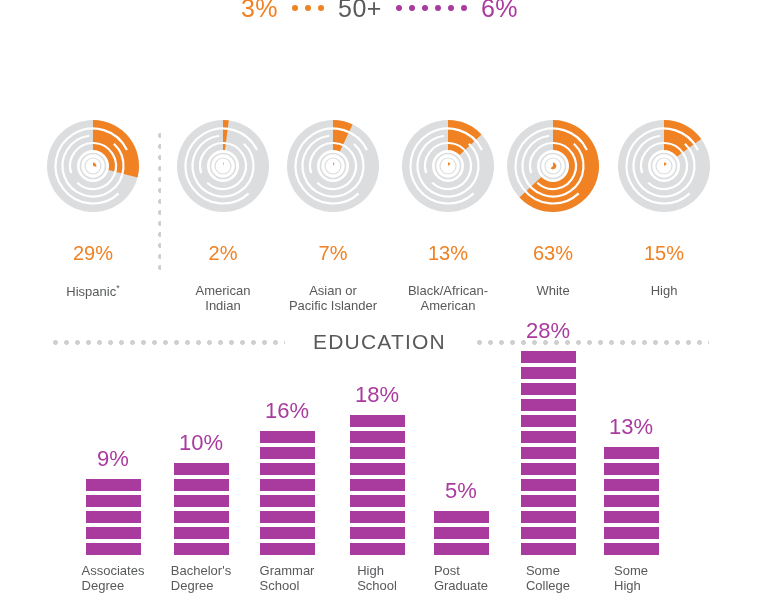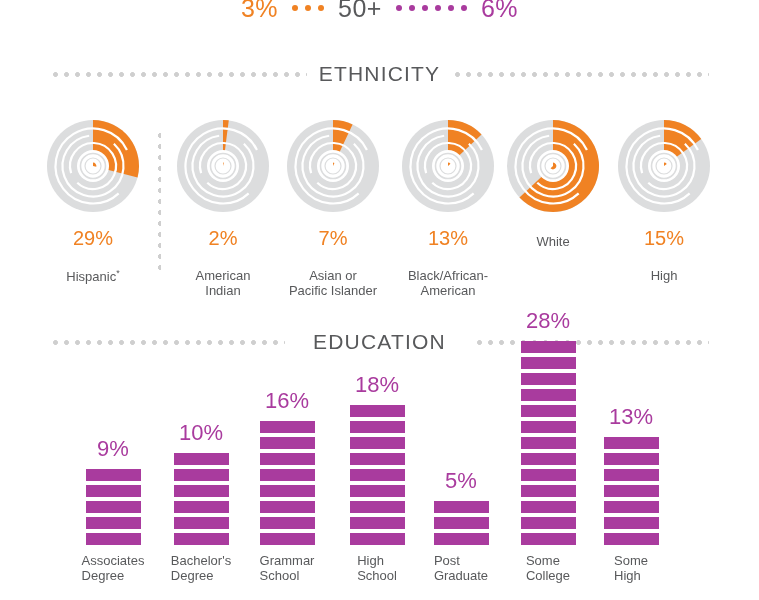--- a/index.html
+++ b/index.html
@@ -48,37 +48,37 @@
     font-size:21px;letter-spacing:1.2px;color:#58595B;
     white-space:nowrap;font-weight:400;
   }
 
   
   #ethnicity-group{position:absolute;left:0;top:118px;width:759px;height:170px;}
   .donut-cell{position:absolute;top:0;width:120px;text-align:center;}
   .donut-wrap{position:relative;width:96px;height:96px;margin:0 auto;}
   .donut-wrap svg{display:block;}
   .donut-pct{
-    margin-top:14px;font-size:20px;color:#F08223;line-height:1;
+    margin-top:29px;font-size:20px;color:#F08223;line-height:1;
   }
   .donut-label{
     margin-top:20px;font-size:13px;color:#58595B;line-height:1.18;
   }
   .donut-label sup{font-size:9px;}
 
   #eth-divider{
     position:absolute;left:155px;top:130px;width:6px;height:142px;
     background-image:radial-gradient(circle, #cfcfcf 2.4px, rgba(0,0,0,0) 2.6px);
     background-size:11px 11px;background-repeat:repeat-y;
   }
 
   
   #education-group{position:absolute;left:0;top:360px;width:759px;height:240px;}
   .bar-cell{
-    position:absolute;bottom:16px;width:86px;
+    position:absolute;bottom:6px;width:86px;
     display:flex;flex-direction:column;align-items:center;justify-content:flex-end;
     height:240px;
   }
   .bar-pct{
     font-size:22px;color:#A93B9E;line-height:1;margin-bottom:9px;
   }
   .bar-stack{
     display:flex;flex-direction:column-reverse;gap:4px;width:55px;
   }
   .bar-seg{
@@ -106,25 +106,20 @@
         <i></i>
         <i></i>
         <i></i>
         <i></i>
         <i></i>
         <i></i>
       </span>
     <span class="pct-p">6%</span>
   </div>
 
-  <div class="sect-head" style="top:62px;">
-    <span class="rule"></span>
-    <span class="title">ETHNICITY</span>
-    <span class="rule"></span>
-  </div>
 
   <div id="eth-divider"></div>
   <div id="ethnicity-group">
       <div class="donut-cell" style="left: 33px;">
         <div class="donut-wrap">
           <svg width="96" height="96" viewBox="0 0 96 96">
             <circle cx="48" cy="48" r="46" fill="#DCDDDE"></circle>
             <path d="M 48 48 L 48 2 A 46 46 0 0 1 92.55482541191704 59.439734809583314 Z" fill="#F08223"></path>
             <path d="M 73.67051647232583 75.33632352830293 A 37.5 37.5 0 1 1 81.93101446747573 32.03327656630978" fill="none" stroke="#ffffff" stroke-width="2.2"></path>
             <path d="M 68.878686730825 25.766456863646948 A 30.5 30.5 0 1 1 44.17733637628871 17.740501609908428" fill="none" stroke="#ffffff" stroke-width="2.2"></path>
@@ -196,20 +191,21 @@
             <path d="M 48 48 L 48 2 A 46 46 0 1 1 14.467443138615081 79.4891668727197 Z" fill="#F08223"></path>
             <path d="M 73.67051647232583 75.33632352830293 A 37.5 37.5 0 1 1 81.93101446747573 32.03327656630978" fill="none" stroke="#ffffff" stroke-width="2.2"></path>
             <path d="M 68.878686730825 25.766456863646948 A 30.5 30.5 0 1 1 44.17733637628871 17.740501609908428" fill="none" stroke="#ffffff" stroke-width="2.2"></path>
             <path d="M 26.125700125211466 55.10739087062379 A 23 23 0 1 1 32.25541656364015 64.76627843069247" fill="none" stroke="#ffffff" stroke-width="2.2"></path>
             <circle cx="48" cy="48" r="16" fill="#ffffff"></circle>
             <circle cx="48" cy="48" r="12.5" fill="none" stroke="#DCDDDE" stroke-width="1.6"></circle>
             <circle cx="48" cy="48" r="8" fill="#ffffff" stroke="#DCDDDE" stroke-width="1.2"></circle>
             <path d="M 48 48 L 48 44.6 A 3.4 3.4 0 1 1 45.5215066667672 50.32746016015754 Z" fill="#F08223"></path>
           </svg>
         </div>
+        <div class="donut-pct">63%</div>
         <div class="donut-label">White</div>
       </div>
       <div class="donut-cell" style="left: 604px;">
         <div class="donut-wrap">
           <svg width="96" height="96" viewBox="0 0 96 96">
             <circle cx="48" cy="48" r="46" fill="#DCDDDE"></circle>
             <path d="M 48 48 L 48 2 A 46 46 0 0 1 85.21478174124758 20.961878394546236 Z" fill="#F08223"></path>
             <path d="M 73.67051647232583 75.33632352830293 A 37.5 37.5 0 1 1 81.93101446747573 32.03327656630978" fill="none" stroke="#ffffff" stroke-width="2.2"></path>
             <path d="M 68.878686730825 25.766456863646948 A 30.5 30.5 0 1 1 44.17733637628871 17.740501609908428" fill="none" stroke="#ffffff" stroke-width="2.2"></path>
             <path d="M 26.125700125211466 55.10739087062379 A 23 23 0 1 1 32.25541656364015 64.76627843069247" fill="none" stroke="#ffffff" stroke-width="2.2"></path>

